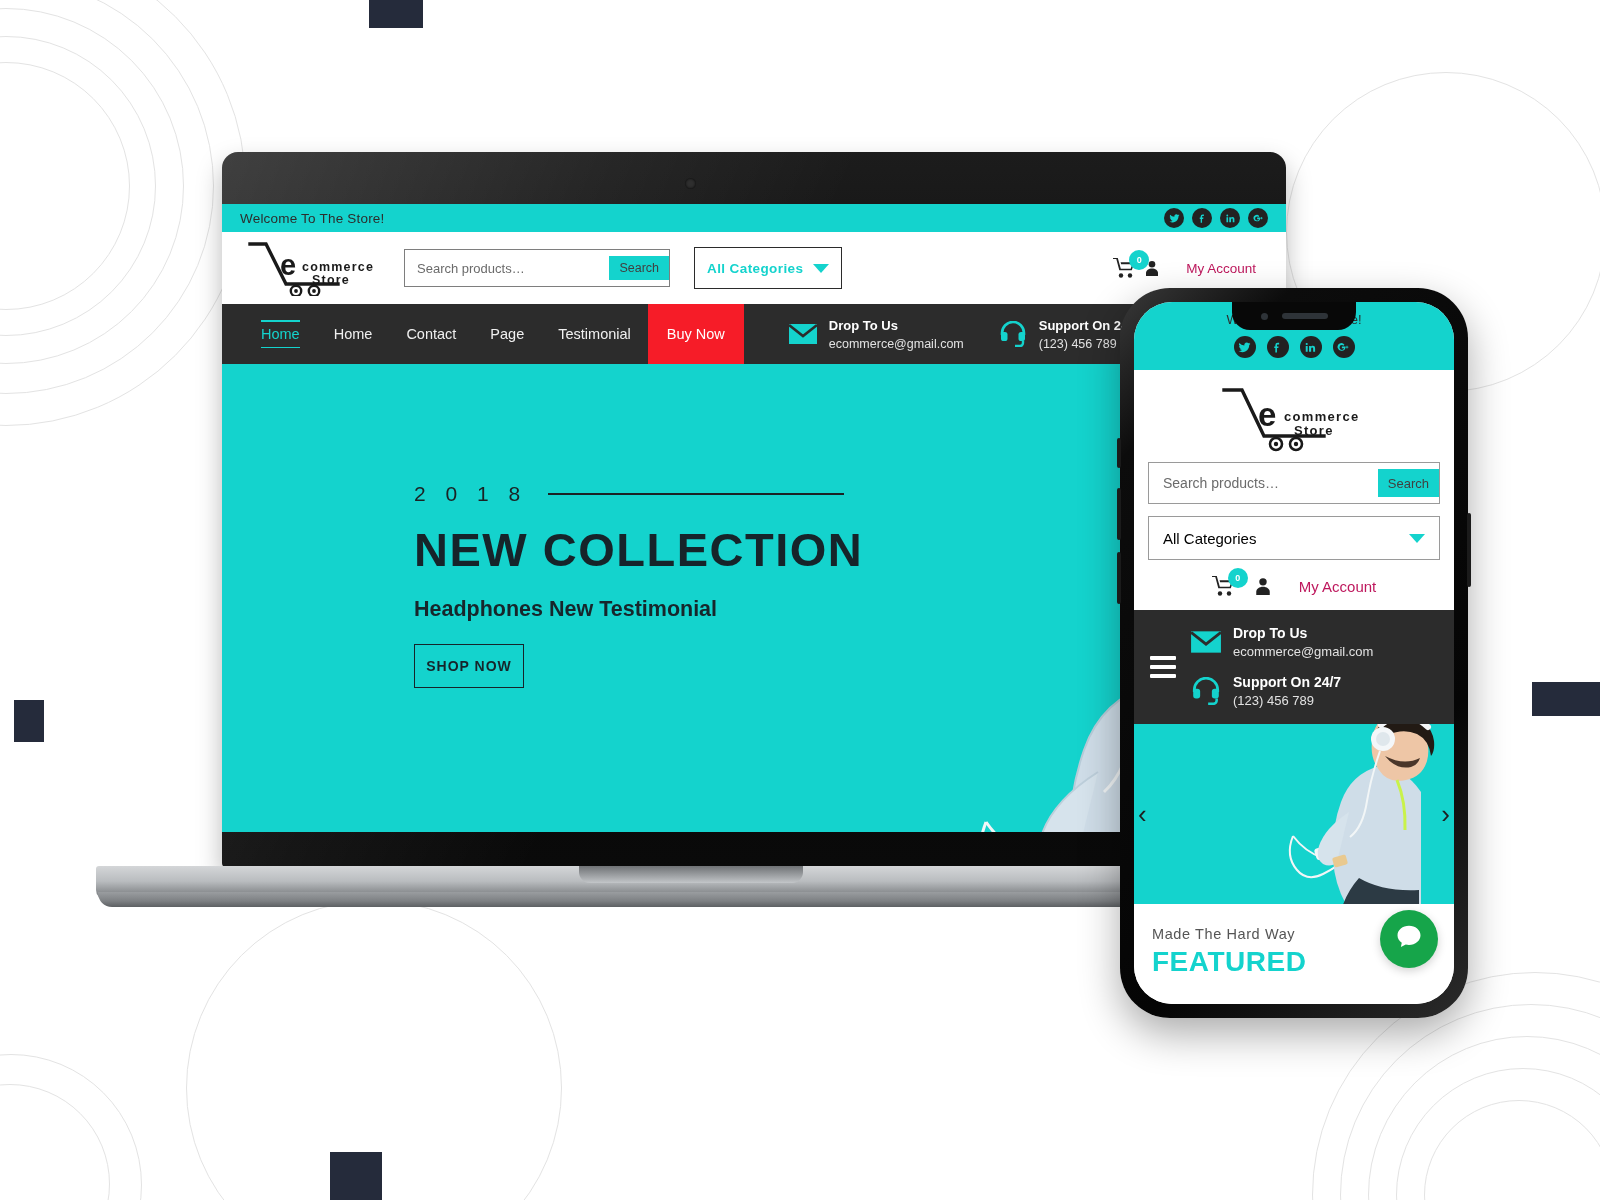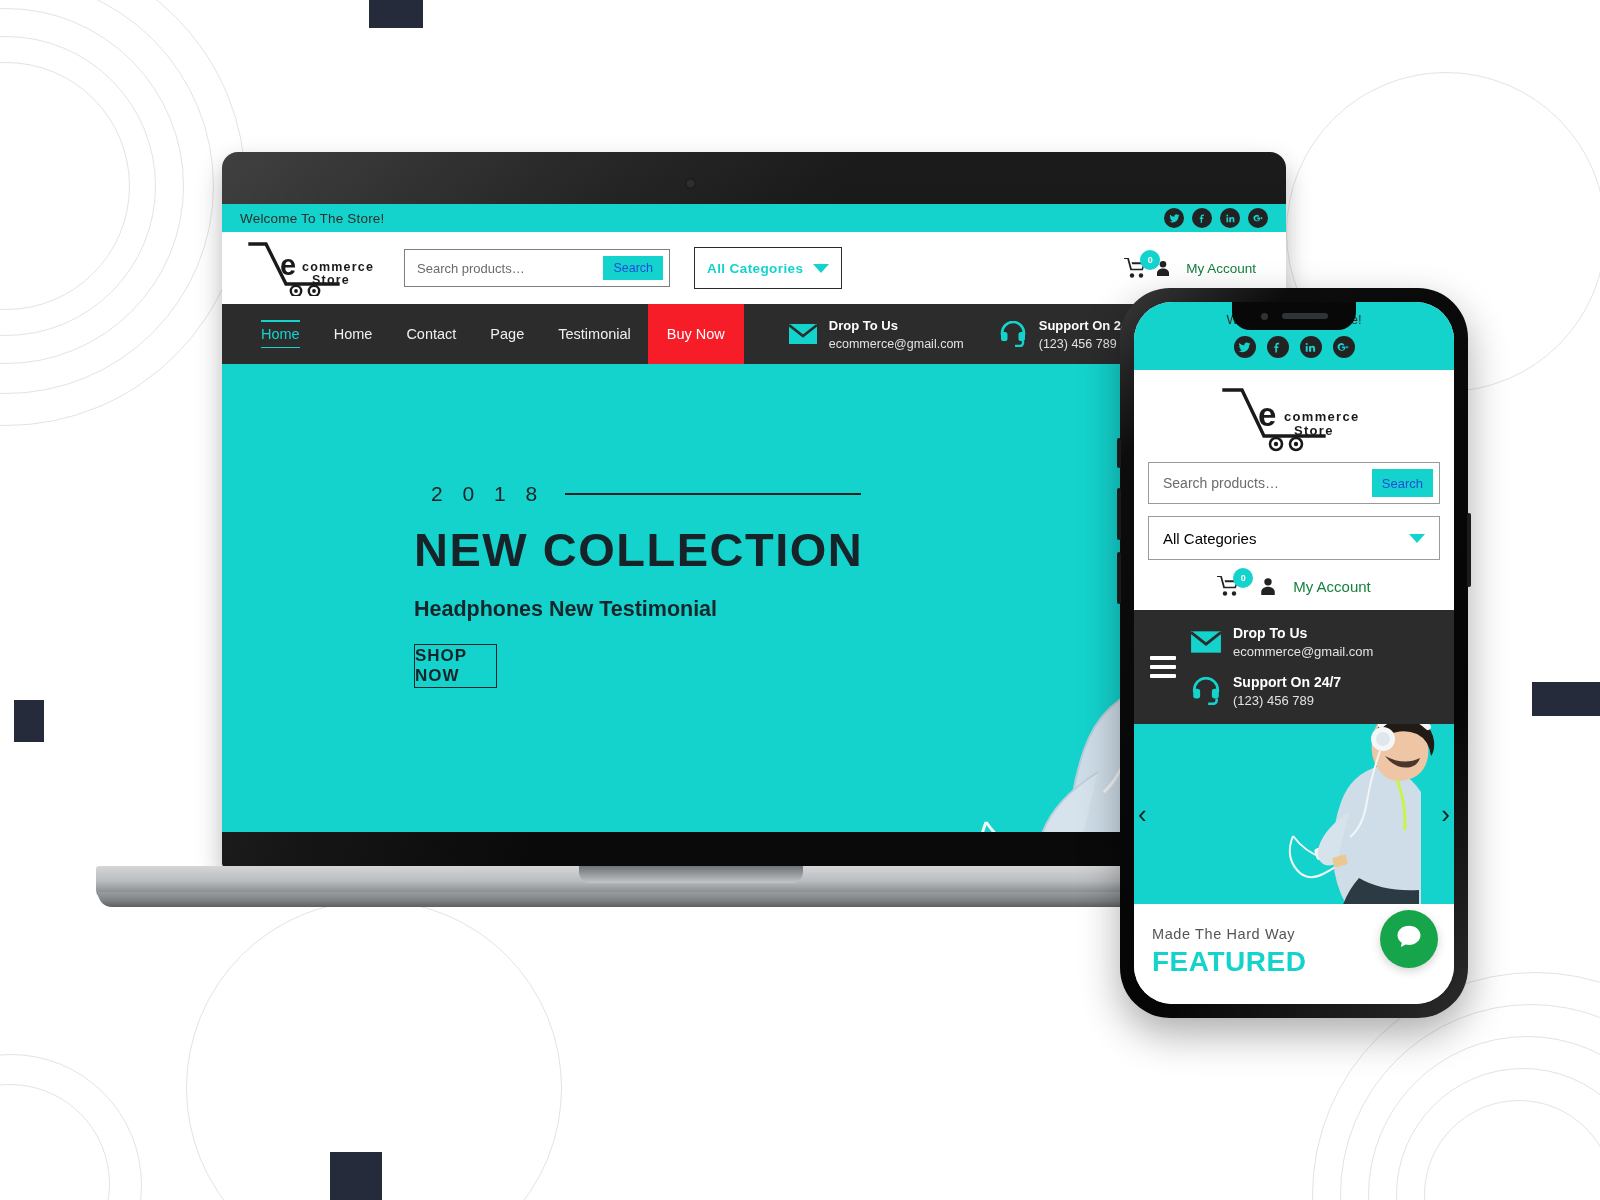--- a/index.html
+++ b/index.html
@@ -79,42 +79,42 @@
   .logo { width:136px; height:56px; flex:0 0 auto; position:relative; }
   .logo svg { width:100%; height:100%; }
 
   .searchwrap { flex:0 0 auto; }
   .searchbox {
     width:266px; height:38px; border:1px solid #7e7e7e; background:#fff;
     display:flex; align-items:center; padding-left:12px;
   }
   .searchbox .ph { flex:1; color:#6b6b6b; font-size:13px; }
   .searchbtn {
-    background:#14d3cd; color:#1d4ed8; font-size:12.5px; height:24px;
-    padding:0 10px; display:flex; align-items:center; margin-right:6px;
+    background:#14d3cd; color:#404040; font-size:12.5px; height:24px;
+    padding:0 10px; display:flex; align-items:center; 
     border:none; cursor:pointer; font-family:inherit;
   }
   .catbox {
     width:148px; height:42px; border:1px solid #2b2b2b; background:#fff;
     display:flex; align-items:center; justify-content:space-between;
     padding:0 12px;
   }
   .catbox .lbl { color:#14d3cd; font-size:13.5px; font-weight:bold; letter-spacing:.4px; }
   .caret { width:0;height:0;border-left:8px solid transparent;border-right:8px solid transparent;border-top:9px solid #14d3cd; }
 
   .account { margin-left:auto; display:flex; align-items:center; gap:5px; padding-right:8px; }
   .cart-ico { position:relative; width:26px; height:20px; }
   .cart-ico svg { width:26px; height:20px; fill:#222; }
   .cart-badge {
     position:absolute; left:16px; top:-8px;
     width:20px; height:20px; border-radius:50%; background:#14d3cd;
     color:#fff; font-size:9px; font-weight:bold;
     display:flex; align-items:center; justify-content:center;
   }
-  .acct-txt { color:#15803d; font-size:13.5px; margin-left:10px; }
+  .acct-txt { color:#be185d; font-size:13.5px; margin-left:21px; }
   .person svg { width:16px; height:16px; fill:#222; display:block; }
 
   .navbar {
     background:#2c2c2c; height:60px; display:flex; align-items:stretch;
     padding-left:22px;
   }
   .navlinks { display:flex; align-items:stretch; }
   .navlink {
     display:flex; align-items:center; padding:0 17px;
     color:#f0f0f0; font-size:14.5px; cursor:pointer;
@@ -131,32 +131,32 @@
   }
   .contacts { display:flex; align-items:center; gap:34px; margin-left:44px; }
   .contact { display:flex; align-items:center; gap:11px; }
   .contact .ico svg { width:30px; height:26px; fill:#14d3cd; display:block; }
   .contact .t1 { color:#fff; font-size:13px; font-weight:bold; line-height:1.25; }
   .contact .t2 { color:#e2e2e2; font-size:12.5px; line-height:1.3; }
 
   
   .hero { position:relative; background:#14d3cd; height:100%; overflow:hidden; }
   .hero-txt { position:absolute; left:192px; top:118px; }
-  .year-row { display:flex; align-items:center; gap:21px;margin-left:17px; }
+  .year-row { display:flex; align-items:center; gap:21px; }
   .year { font-size:21px; letter-spacing:7px; color:#1b2224; }
   .year-line { width:296px; height:1.5px; background:#1b2224; }
   .hl {
     font-size:47px; font-weight:bold; letter-spacing:1.5px; color:#16242a;
     margin-top:16px;
   }
   .hsub { font-size:21.5px; font-weight:bold; color:#17262b; margin-top:20px; }
   .shopnow {
-    margin-top:22px; width:83px; height:44px; border:1.5px solid #16242a;
+    margin-top:22px; width:110px; height:44px; border:1.5px solid #16242a;
     display:flex; align-items:center; justify-content:center;
-    font-size:17px; font-weight:bold; letter-spacing:1px; color:#16242a;
+    font-size:14px; font-weight:bold; letter-spacing:1px; color:#16242a;
     cursor:pointer; background:transparent;
   }
 
   
   .runner { position:absolute; right:-20px; bottom:0; width:470px; height:470px; }
   .runner svg { width:100%; height:100%; display:block; }
 
   
   .phone {
     position:absolute; left:1120px; top:288px; width:348px; height:730px;

